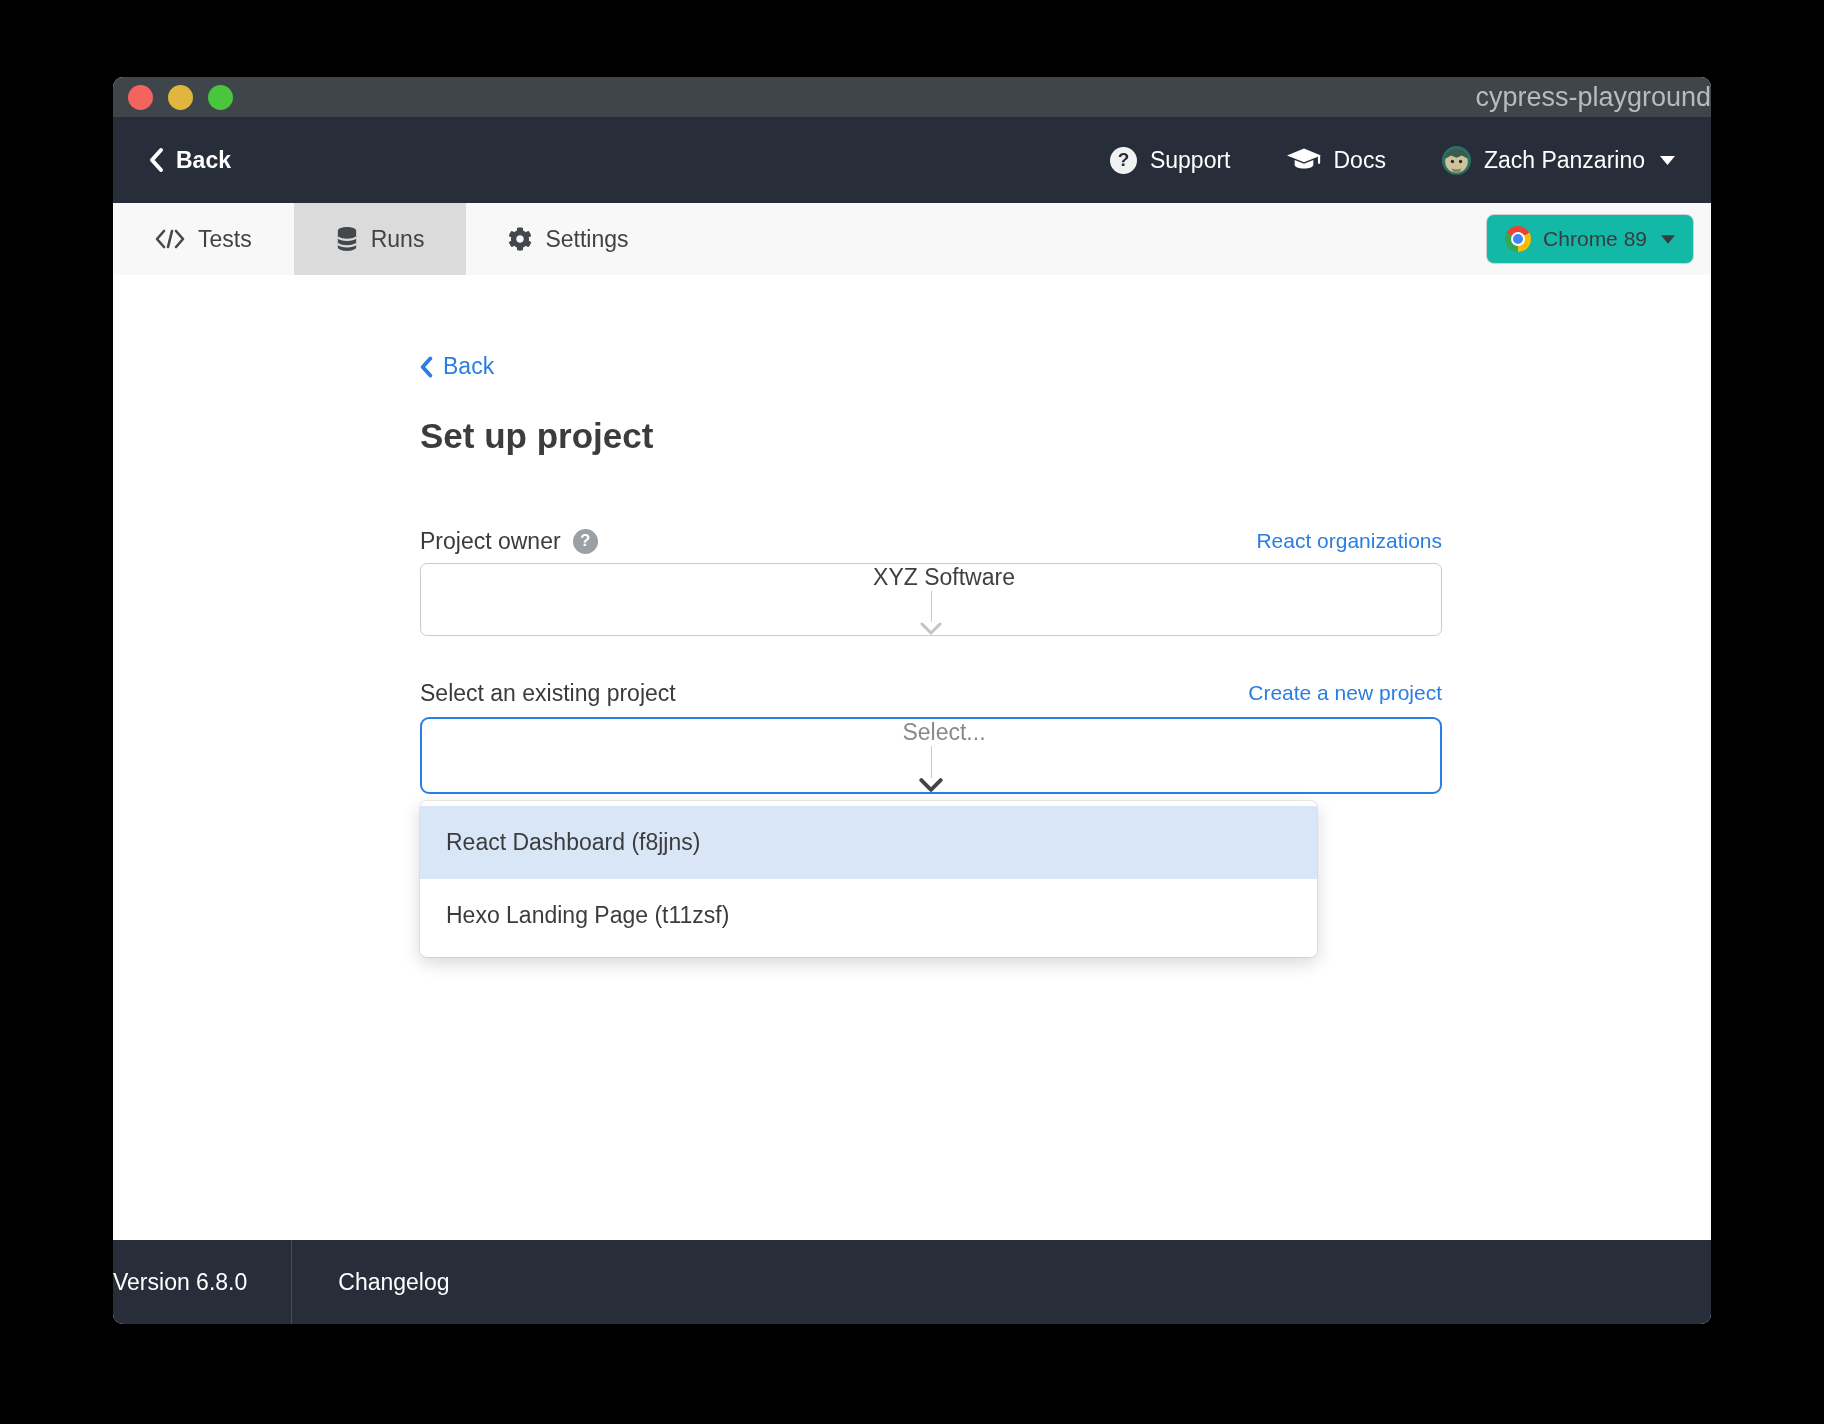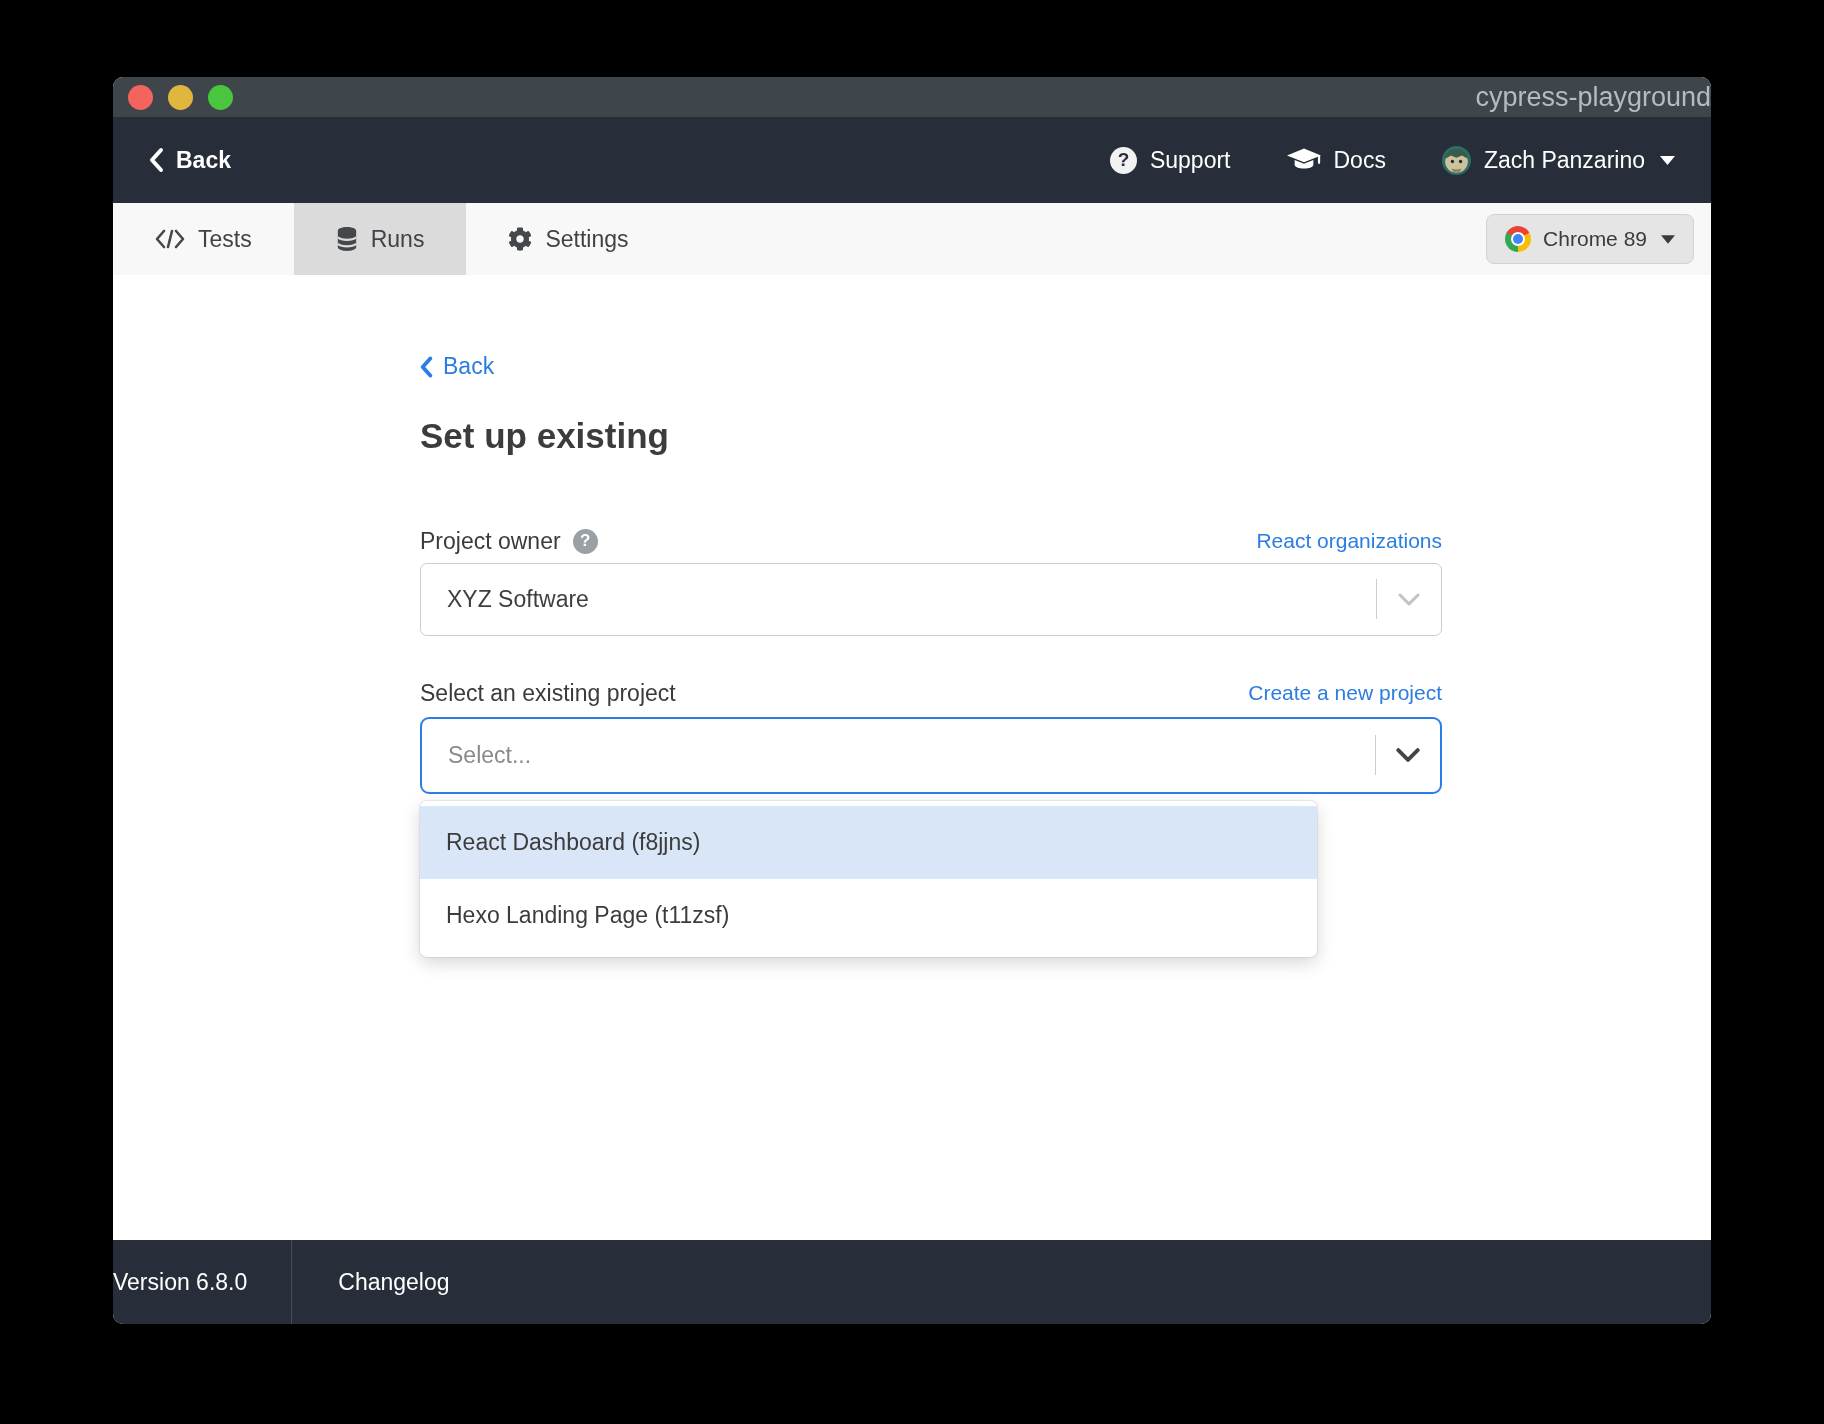--- a/index.html
+++ b/index.html
@@ -53,21 +53,21 @@
     flex: 0 0 72px; background: #f8f8f8;
     display: flex; align-items: stretch; position: relative; text-align: right;
   }
   .tab {
     display: flex; align-items: center; justify-content: center; gap: 13px;
     padding: 0 42px; font-size: 23px; color: #3f4347; cursor: pointer;
   }
   .tab-active { background: #dbdbdb; }
   .browser-select {
     position: absolute; right: 17px; top: 11px; height: 50px;
-    background: #e5e5e5; border: 1px solid #d2d2d2; border-radius: 8px;
+    background: #14b8a6; border: 1px solid #d2d2d2; border-radius: 8px;
     display: flex; align-items: center; gap: 12px;
     padding: 0 18px; font-size: 21px; color: #383c40; cursor: pointer;
   }
   .chrome-icon {
     width: 26px; height: 26px; border-radius: 50%; position: relative;
     background: conic-gradient(#ea4335 0 60deg, #fbbc05 60deg 180deg, #34a853 180deg 300deg, #ea4335 300deg 360deg);
   }
   .chrome-icon::before { content: ""; position: absolute; inset: 6px; border-radius: 50%; background: #fff; }
   .chrome-icon::after  { content: ""; position: absolute; inset: 8px; border-radius: 50%; background: #4285f4; }
   
@@ -87,21 +87,21 @@
   .help-circle {
     width: 25px; height: 25px; border-radius: 50%;
     background: #9aa0a3; color: #fff;
     display: flex; align-items: center; justify-content: center;
     font-weight: bold; font-size: 17px; cursor: pointer;
   }
   .field-link { font-size: 21px; color: #2a7de1; cursor: pointer; text-decoration: none; }
   .select-box {
     margin-top: 8px; height: 73px;
     border: 1px solid #ccc; border-radius: 7px; background: #fff;
-    display: flex; align-items: center; cursor: pointer;
+    display: flex; align-items: center; cursor: pointer; flex-direction: column;
   }
   .row-project + .select-box { margin-top: 10px; }
   .select-value { flex: 1; padding-left: 26px; font-size: 23px; color: #3f3f3f; }
   .select-divider { width: 1px; height: 40px; background: #ccc; }
   .select-indicator { width: 64px; display: flex; align-items: center; justify-content: center; }
   .select-focused {
     border: 2px solid #2b7de9; border-radius: 9px; height: 77px;
   }
   .select-focused .select-value { color: #8a8a8a; }
   .chev-light { color: #c3c3c3; }
@@ -231,21 +231,21 @@
     <div class="col">
       <div class="back-link">
         <span>
           <svg width="13" height="22" viewBox="0 0 15 26">
               <polyline points="12,3 3,13 12,23" fill="none" stroke="#2a7de1" stroke-width="4.5" stroke-linecap="round" stroke-linejoin="round"></polyline>
             </svg>
         </span>
         <span>Back</span>
       </div>
 
-      <h1 class="page-title">Set up existing</h1>
+      <h1 class="page-title">Set up project</h1>
 
       <div class="field-row row-owner">
         <div class="field-label">
           <span>Project owner</span>
           <span class="help-circle">?</span>
         </div>
         <a class="field-link">React organizations</a>
       </div>
 
       <div class="select-box">

